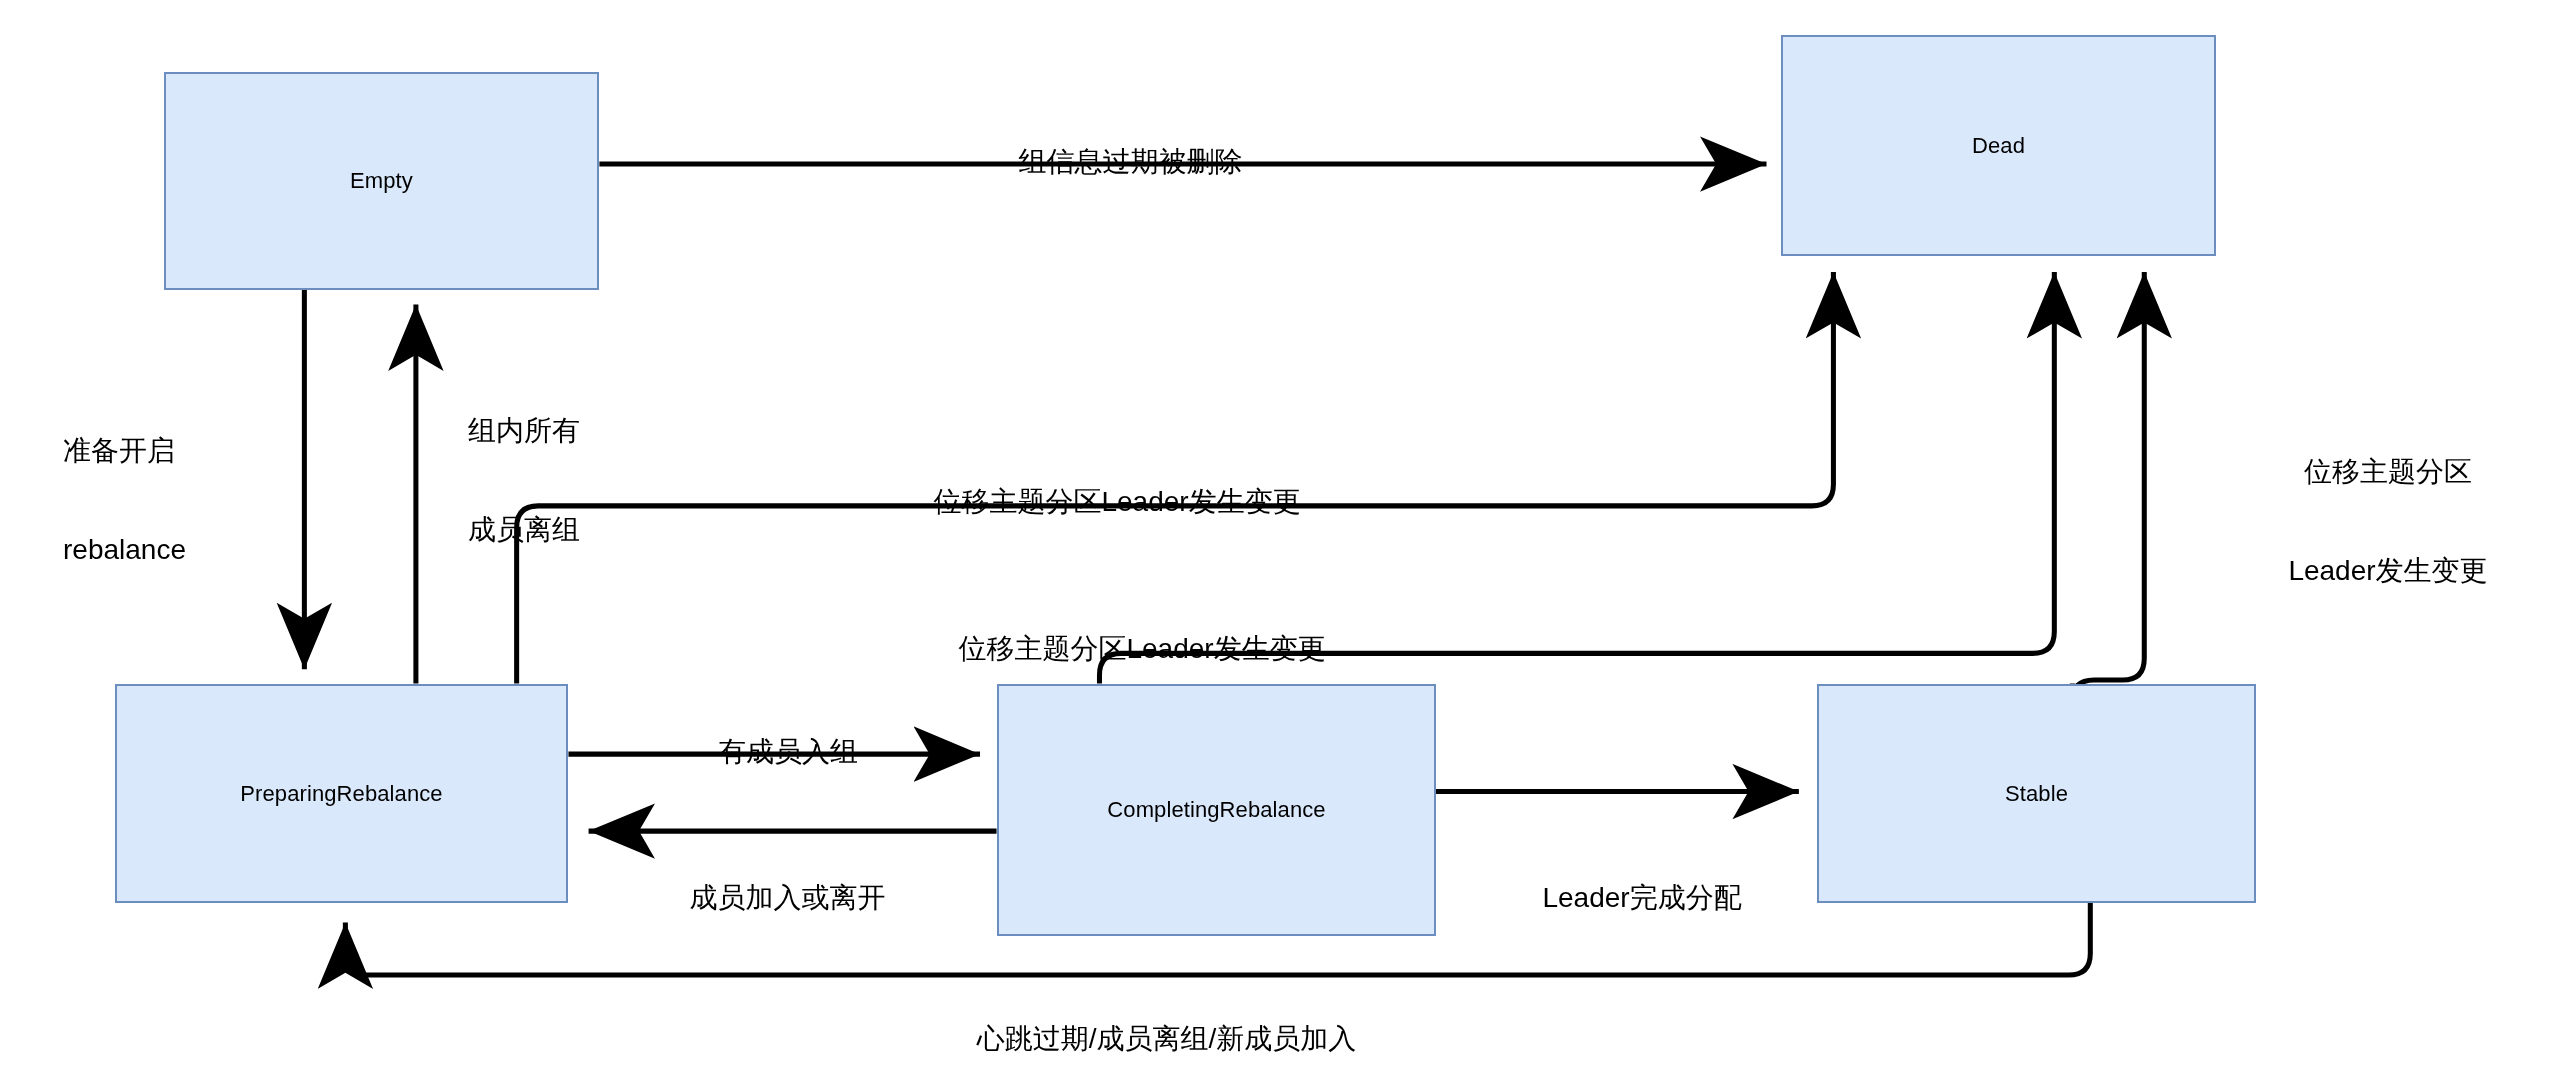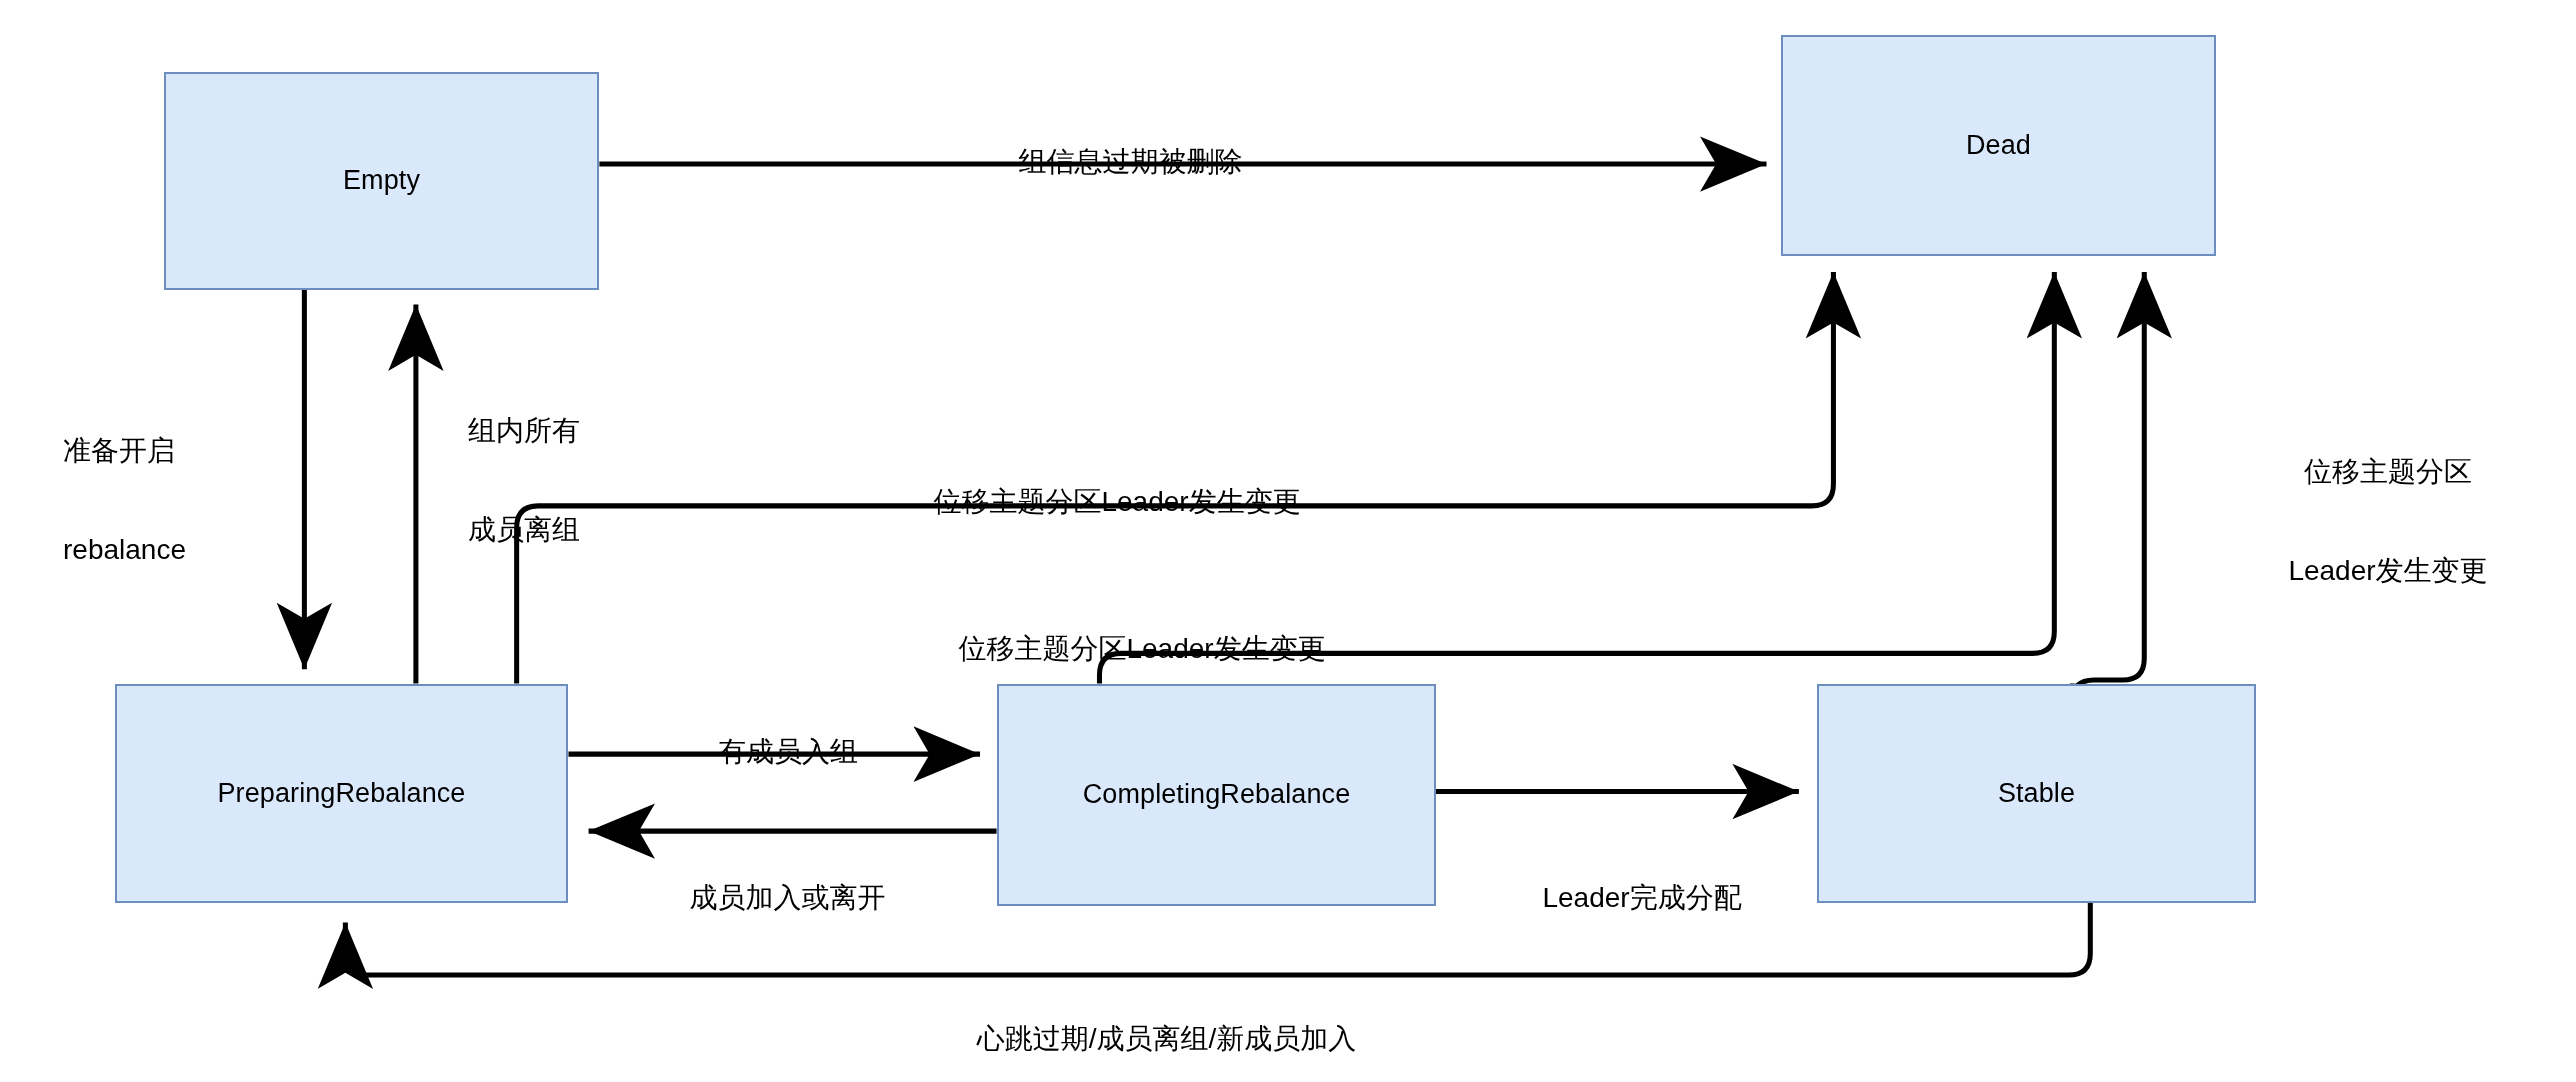--- a/index.html
+++ b/index.html
@@ -24,21 +24,21 @@
   }
   .node {
     position: absolute;
     box-sizing: border-box;
     background: #dae8fc;
     border: 2.2px solid #6c8ebf;
     display: flex;
     align-items: center;
     justify-content: center;
     color: #000000;
-    font-size: 27px;
+    font-size: 22px;
     line-height: 1.15;
     letter-spacing: 0.1px;
     white-space: nowrap;
   }
   .edge-label {
     position: absolute;
     color: #000000;
     font-size: 28px;
     line-height: 1.18;
     white-space: pre;
@@ -87,21 +87,21 @@
   </div>
 
   <div class="node" style="left:1781px; top:35px; width:435px; height:221px;">
     <span>Dead</span>
   </div>
 
   <div class="node" style="left:115px; top:684px; width:453px; height:219px;">
     <span>PreparingRebalance</span>
   </div>
 
-  <div class="node" style="left:997px; top:684px; width:439px; height:222px;">
+  <div class="node" style="left:997px; top:684px; width:439px; height:252px;">
     <span>CompletingRebalance</span>
   </div>
 
   <div class="node" style="left:1817px; top:684px; width:439px; height:219px;">
     <span>Stable</span>
   </div>
 
   <div class="edge-label" style="left:849px; top:112px; width:532px;">
     <span>组信息过期被删除</span>
   </div>

